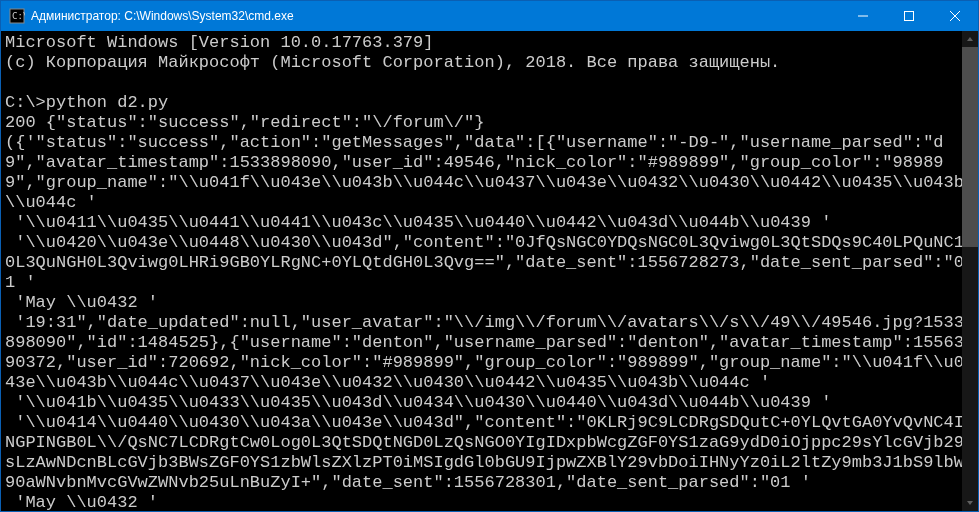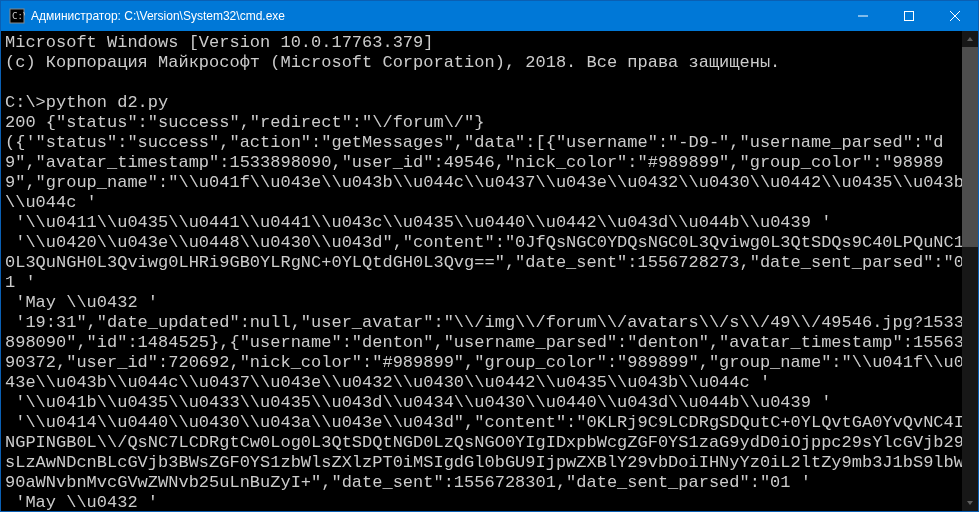--- a/index.html
+++ b/index.html
@@ -105,21 +105,21 @@
 <body>
 
 <div class="window">
   <div class="titlebar">
     <span class="titlebar-icon">
       <svg viewBox="0 0 16 16">
         <rect x="1" y="1" width="14" height="14" fill="#000" stroke="#888" stroke-width="1"></rect>
         <text x="3" y="11" font-size="9" fill="#ccc" font-family="monospace">C:\</text>
       </svg>
     </span>
-    <span class="titlebar-title">Администратор: C:\Version\System32\cmd.exe</span>
+    <span class="titlebar-title">Администратор: C:\Windows\System32\cmd.exe</span>
     <div class="titlebar-controls">
       <div class="titlebar-btn">
         <svg viewBox="0 0 10 10">
             <line x1="0" y1="5" x2="10" y2="5"></line>
           </svg>
       </div>
       <div class="titlebar-btn">
         <svg viewBox="0 0 10 10">
             <rect x="0.5" y="0.5" width="9" height="9"></rect>
           </svg>

